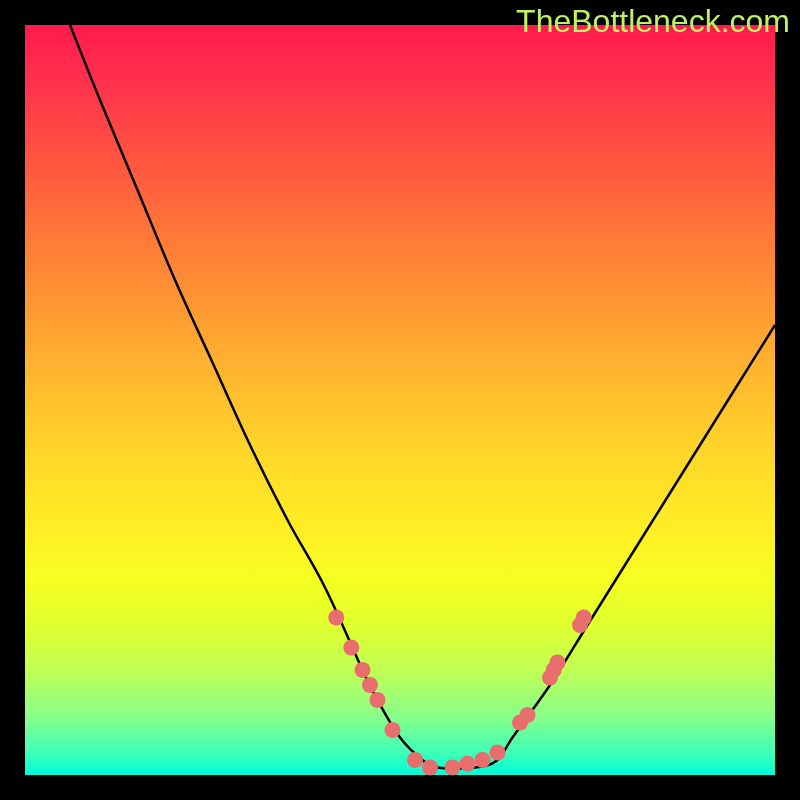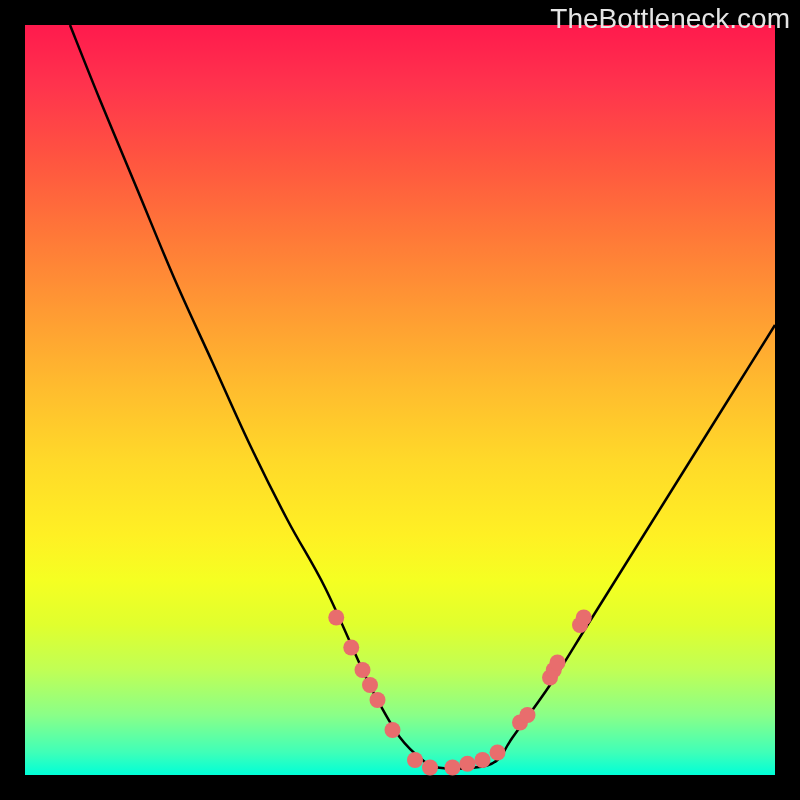--- a/index.html
+++ b/index.html
@@ -29,23 +29,23 @@
       #e0ff2e 80%,
       #c0ff55 86%,
       #8aff88 92%,
       #3fffb8 97%,
       #00ffd8 100%);
   }
   .watermark {
     position: absolute;
     top: 3px;
     right: 10px;
-    color: #e5e5e5;
+    color: #bef264;
     font-family: Arial, Helvetica, sans-serif;
-    font-size: 28px;
+    font-size: 32px;
     font-weight: 500;
     z-index: 10;
   }
   svg.curve {
     position: absolute;
     left: 0;
     top: 0;
     width: 750px;
     height: 750px;
     overflow: visible;

